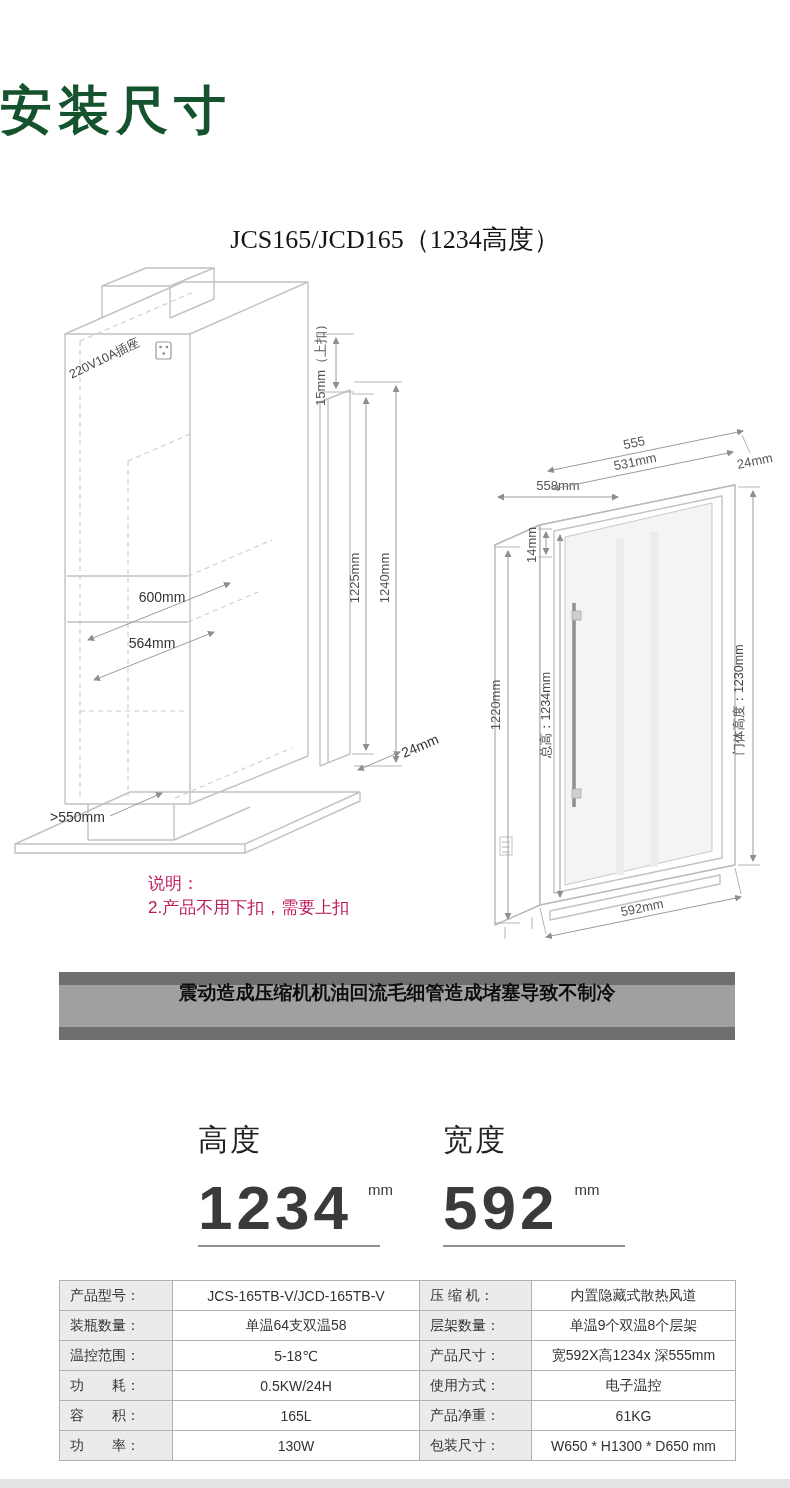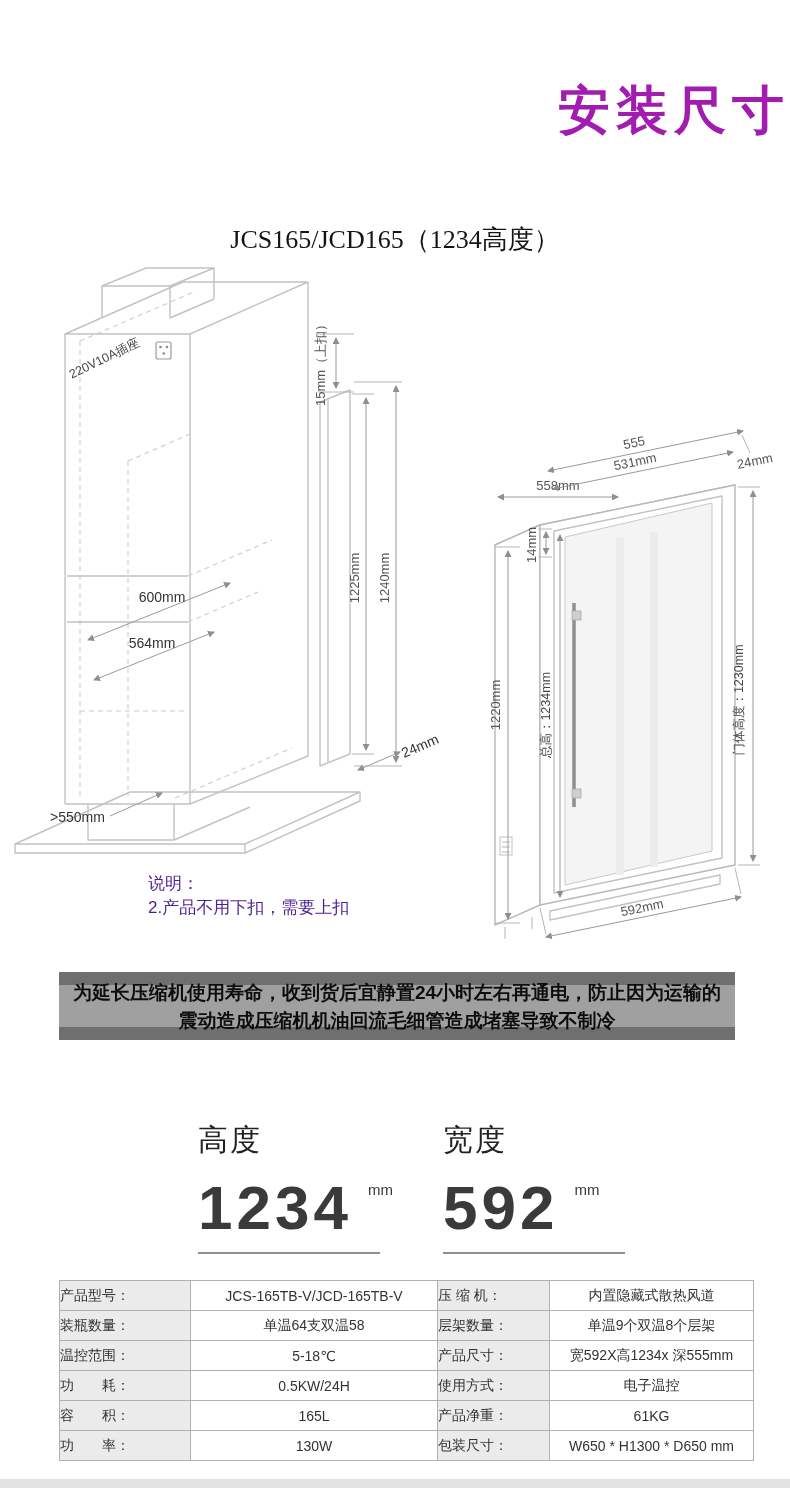--- a/index.html
+++ b/index.html
@@ -1,21 +1,21 @@
 <!DOCTYPE html>
 <html><head>
 <meta charset="utf-8">
 <style>
   * { margin:0; padding:0; box-sizing:border-box; }
   html,body { background:#ffffff; }
   body { font-family:"Liberation Sans","DejaVu Sans",sans-serif; color:#111; }
   .page { position:relative; width:790px; height:1488px; margin:0 auto; background:#fff; overflow:hidden; }
 
-  .title { position:absolute; top:76px; left:0; width:100%; text-align:right;
-           font-size:52px; font-weight:800; letter-spacing:6px; color:#a21caf; }
+  .title { position:absolute; top:76px; left:0; width:100%; text-align:left;
+           font-size:52px; font-weight:800; letter-spacing:6px; color:#14532d; }
   .subtitle { position:absolute; top:172px; left:0; width:100%; text-align:center;
               font-size:27px; font-weight:700; color:#141414; }
   .model-line { position:absolute; top:222px; left:0; width:100%; text-align:center;
                 font-size:26px; font-weight:400; color:#141414;
                 font-family:"Liberation Serif","DejaVu Serif",serif; }
 
   .diagram { position:absolute; }
   .diagram-left { left:10px; top:256px; }
   .diagram-right { left:450px; top:405px; }
 
@@ -23,41 +23,41 @@
   .outline-f { stroke:#b8b8b8; stroke-width:1.4; fill:#ffffff; stroke-linejoin:round; }
   .hidden-line { stroke:#cccccc; stroke-width:1.1; fill:none; stroke-dasharray:5 4; }
   .dimline { stroke:#9a9a9a; stroke-width:1; fill:none; }
   .tick { stroke:#b5b5b5; stroke-width:1; fill:none; }
   .dim { font-size:13px; fill:#555; }
   .dimd { font-size:14px; fill:#333; }
   .dimc { font-size:12.5px; fill:#444; }
   .glass { fill:#f4f4f4; stroke:#c8c8c8; stroke-width:1; }
   .streak { stroke:#ececec; stroke-width:8; }
 
-  .notes { position:absolute; left:148px; top:872px; color:#4c1d95; font-size:17px; line-height:24px; }
+  .notes { position:absolute; left:148px; top:872px; color:#be185d; font-size:17px; line-height:24px; }
 
   .warning-banner { position:absolute; left:59px; top:972px; width:676px; height:68px;
     background:linear-gradient(180deg,#6f6f6f 0px,#6f6f6f 13px,#a0a0a0 13px,#a0a0a0 55px,#6f6f6f 55px,#6f6f6f 68px);
     text-align:center; font-size:19px; font-weight:600; color:#0d0d0d; line-height:28px; padding-top:7px; }
 
   .dim-block { position:absolute; top:1086px;margin-top:34px; }
   .dim-height { left:198px; }
   .dim-width { left:443px; }
   .dim-label { font-size:30px; color:#222; font-weight:500; letter-spacing:2px; }
   .dim-underline-row { display:flex; align-items:flex-start; gap:16px; margin-top:16px;
-                       width:182px; border-bottom:2px solid #8f8f8f; padding-bottom:13px; }
+                       width:182px; border-bottom:2px solid #8f8f8f; padding-bottom:6px; }
   .dim-value { font-size:62px; line-height:1; font-weight:700; color:#3a3a3a; letter-spacing:4px; }
   .dim-unit { font-size:15px; color:#3a3a3a; margin-top:4px; }
 
   .basic-info-heading { position:absolute; left:74px; top:1301px; font-size:21px; color:#2a2a2a; }
 
   .spec-table { position:absolute; left:59px; top:1280px; width:676px;
                 border-collapse:collapse; table-layout:fixed; font-size:14px; color:#333; }
   .spec-table td { border:1px solid #b0b0b0; height:30px; padding:0 6px; }
-  .spec-table td.lbl { background:#ebebeb; width:131px; text-align:left; padding-left:0; white-space:pre; }
+  .spec-table td.lbl { background:#ebebeb; width:113px; text-align:left; padding-left:10px; white-space:pre; }
   .spec-table td.val { text-align:center; }
   .spec-table td.val1 { width:247px; }
   .spec-table td.lbl2 { width:112px; }
   .spec-table td.val2 { width:204px; }
 
   .bottom-strip { position:absolute; left:0; top:1479px; width:790px; height:9px; background:#e3e3e3; }
 </style>
 </head>
 <body>
 
@@ -230,21 +230,20 @@
     </g>
     <text class="dim" x="193" y="507" text-anchor="middle" transform="rotate(-11.6 193 507)">592mm</text>
   </svg>
 
   <div class="notes">
     <div>说明：</div>
     <div>2.产品不用下扣，需要上扣</div>
   </div>
 
   <div class="warning-banner">
-    <div>为延长压缩机使用寿命，收到货后宜静置24小时左右再通电，防止因为运输的</div>
     <div>震动造成压缩机机油回流毛细管造成堵塞导致不制冷</div>
   </div>
 
   <div class="dim-block dim-height">
     <div class="dim-label">高度</div>
     <div class="dim-underline-row">
       <span class="dim-value">1234</span>
       <span class="dim-unit">mm</span>
     </div>
   </div>

